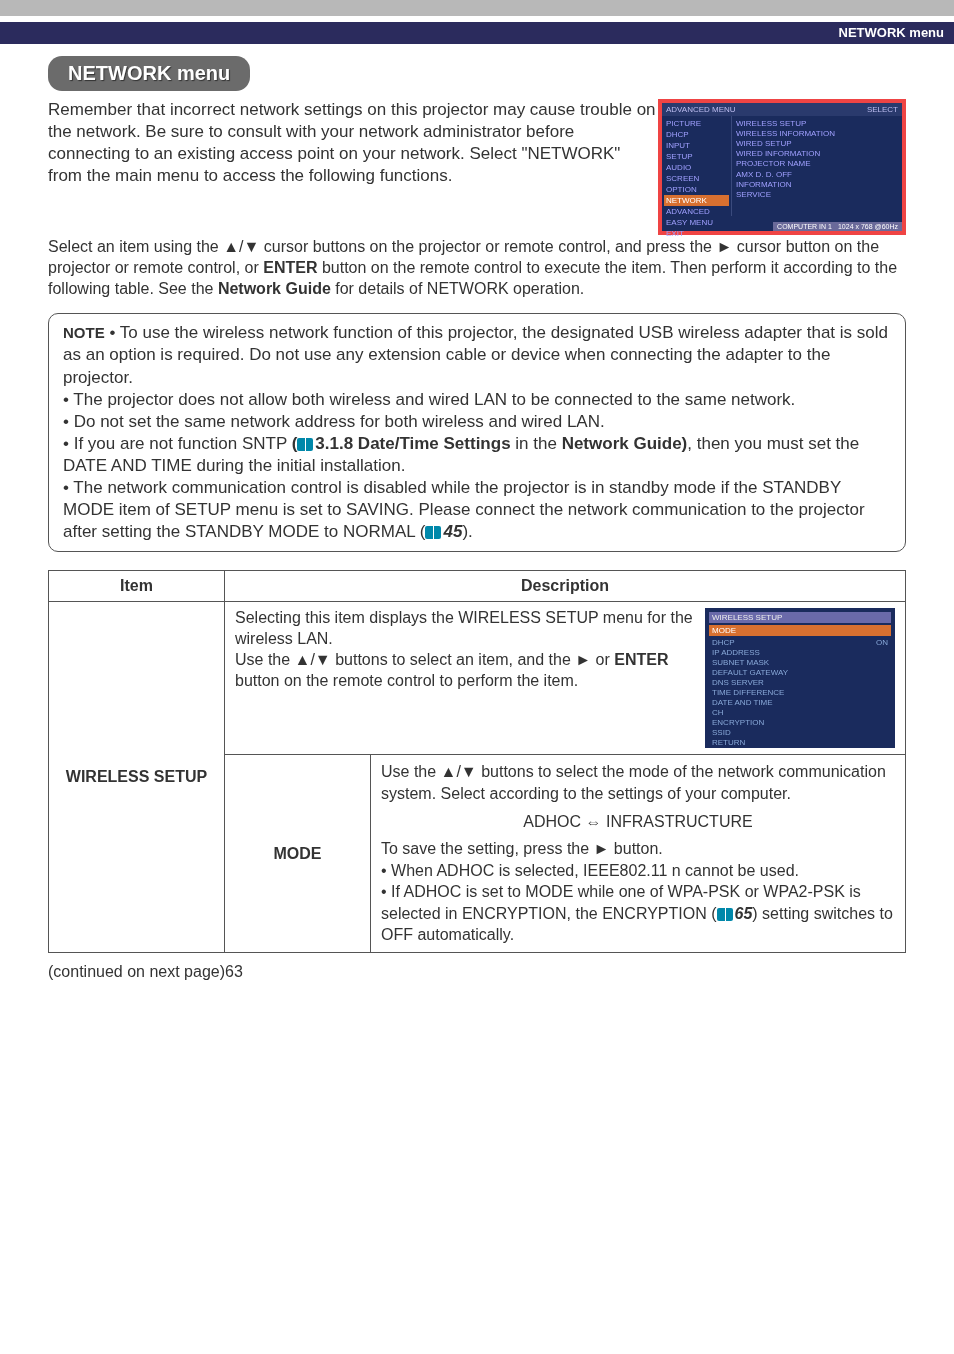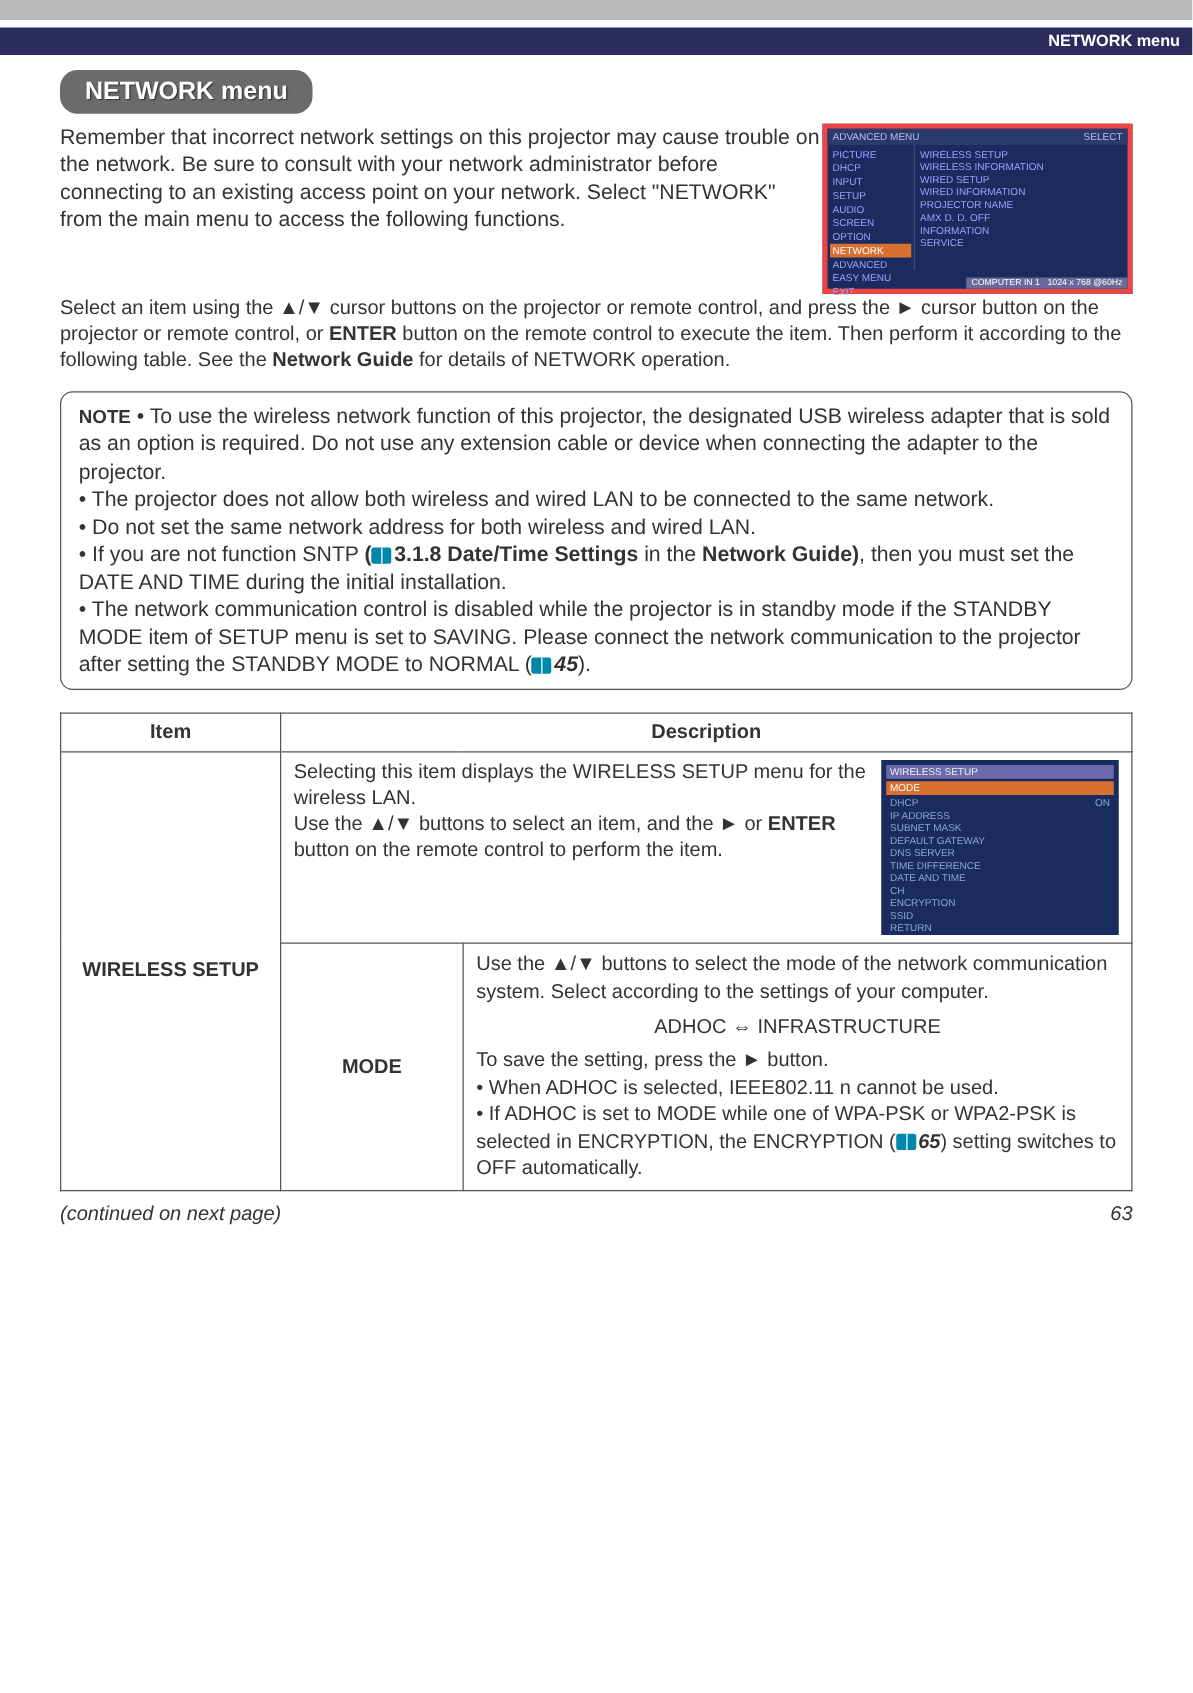--- a/index.html
+++ b/index.html
@@ -194,25 +194,23 @@
   }
   .mode-desc {
     line-height: 1.35;
   }
   .adhoc-line {
     text-align: center;
     margin: 6px 0;
   }
   .footer {
     display: flex;
-    justify-content: space-between;
     font-size: 16px;
     color: #333;
     margin-top: 10px;
-    font-style: italic;
   }
 </style>
 </head>
 <body>
 
 <div class="top-bar"></div>
 <div class="category-bar">NETWORK menu</div>
 
 <div class="page">
 

